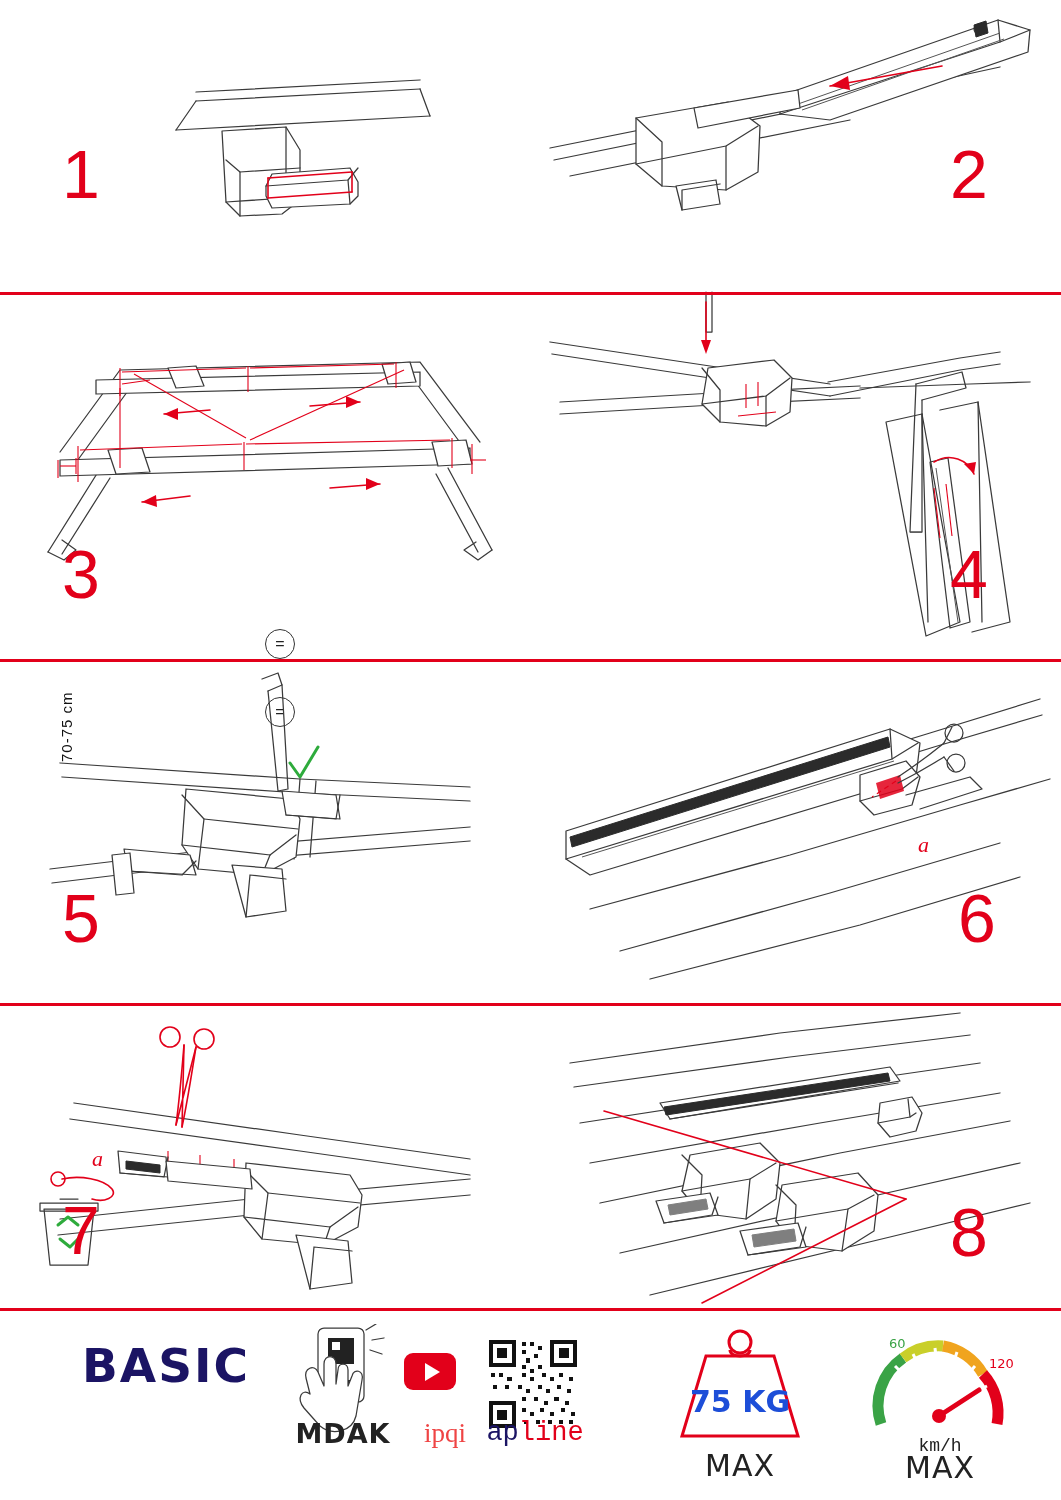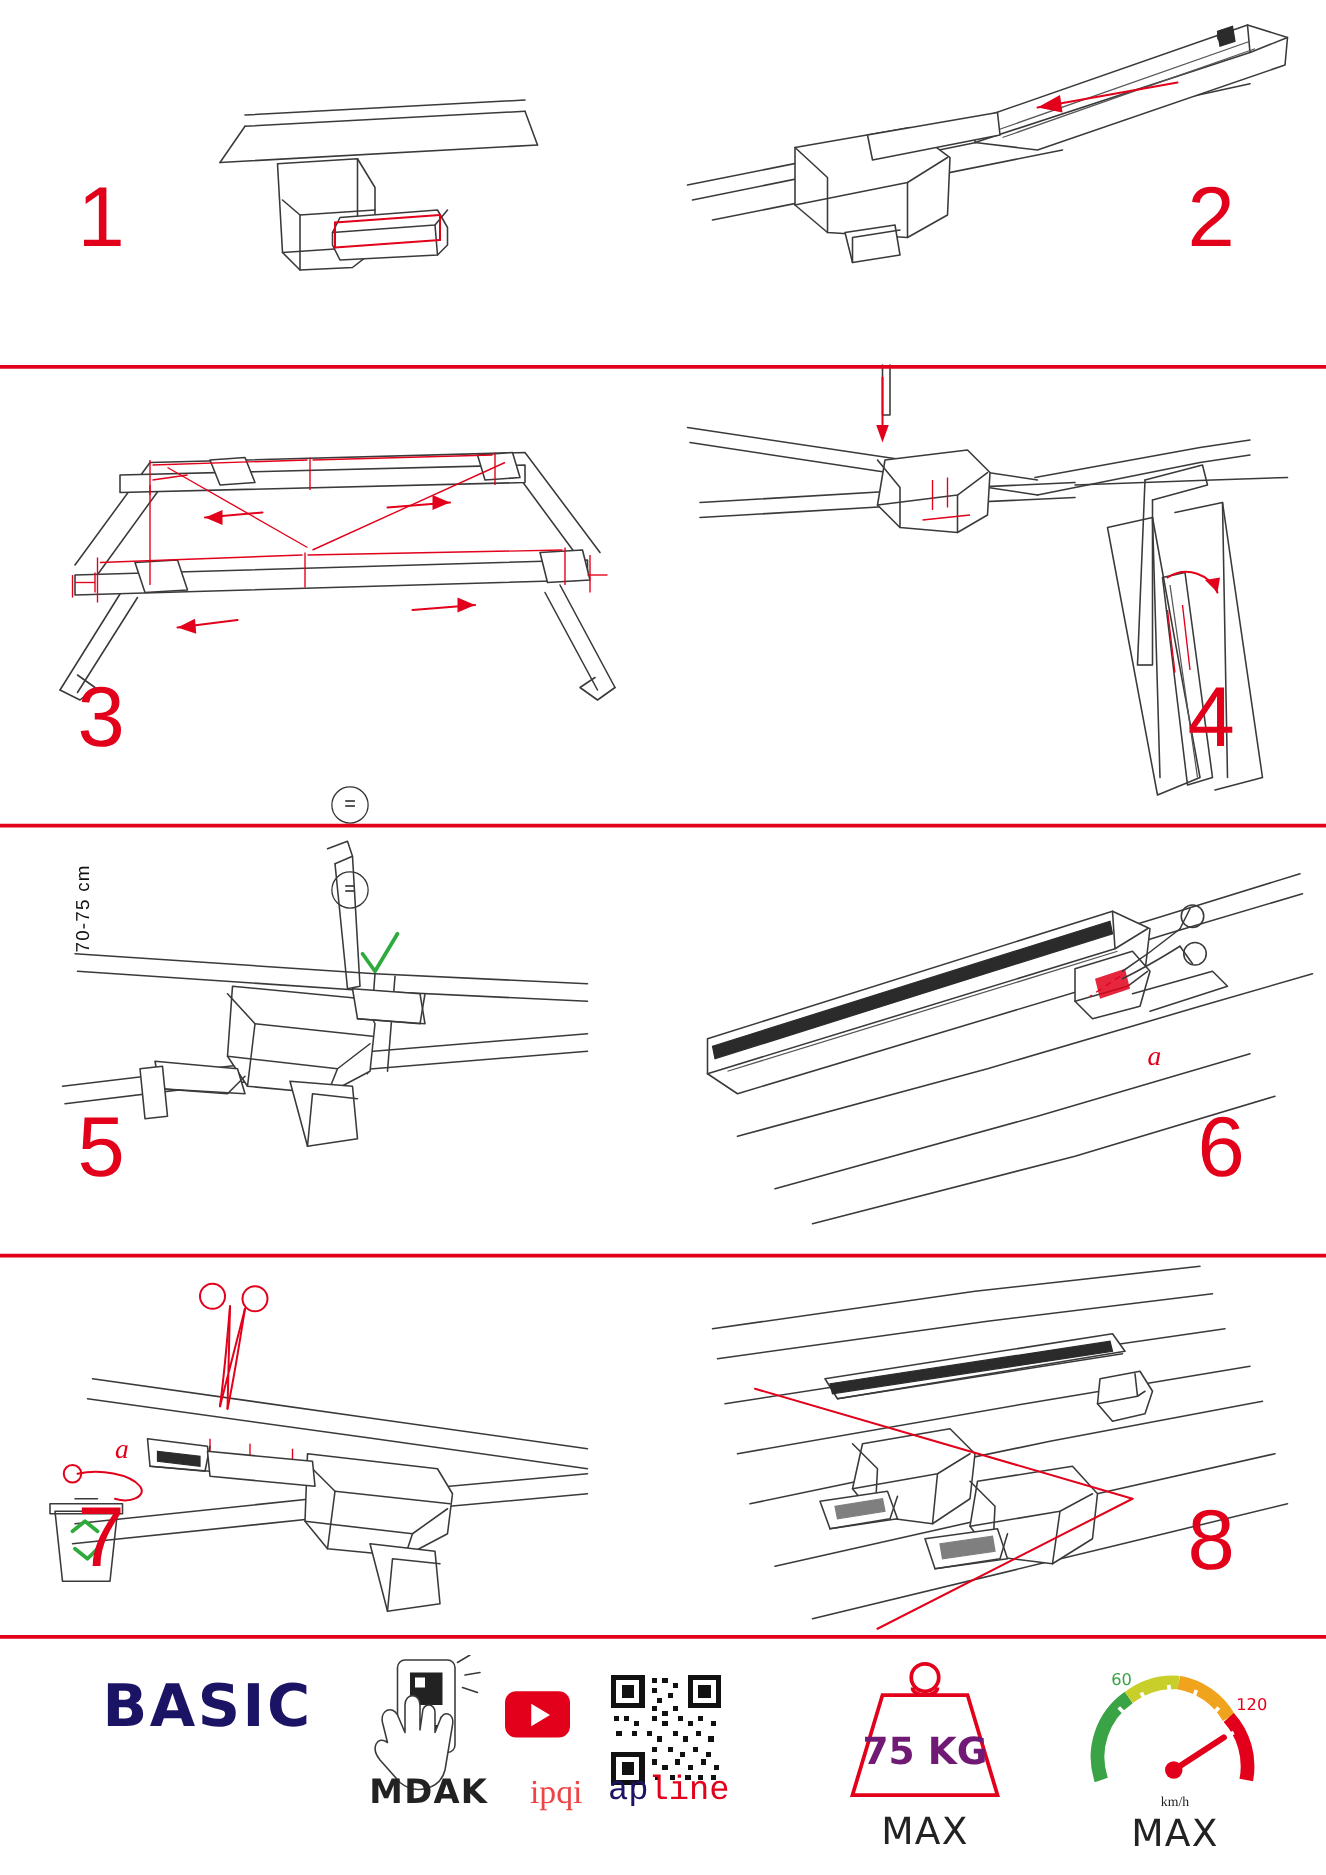--- a/index.html
+++ b/index.html
@@ -119,31 +119,31 @@
   .qr-wrap { position:absolute; left:487px; top:30px; }
   .apline-label {
     position:absolute; left:480px; top:110px; width:110px; text-align:center;
     font-size:27px; color:#1b1464; font-family:Liberation Mono, monospace;
   }
   .apline-label .line { color:#e2001a; }
 
   .weight-wrap { position:absolute; left:660px; top:12px; width:160px; height:170px; }
   .weight-txt {
     position:absolute; left:660px; top:76px; width:160px; text-align:center;
-    font-size:30px; color:#701a75; font-weight:700;
+    font-size:30px; color:#1d4ed8; font-weight:700;
     font-family:"DejaVu Sans", sans-serif;
   }
   .max1 {
     position:absolute; left:660px; top:140px; width:160px; text-align:center;
     font-size:30px; color:#222; font-family:"DejaVu Sans", sans-serif; letter-spacing:1px;
   }
   .speed-wrap { position:absolute; left:855px; top:12px; width:170px; height:170px; }
   .kmh {
     position:absolute; left:855px; top:128px; width:170px; text-align:center;
-    font-size:11px; color:#222; font-family:Liberation Serif, serif;
+    font-size:18px; color:#222; font-family:Liberation Mono, monospace;
   }
   .max2 {
     position:absolute; left:855px; top:142px; width:170px; text-align:center;
     font-size:30px; color:#222; font-family:"DejaVu Sans", sans-serif; letter-spacing:1px;
   }
 </style>
 </head>
 <body>
 
 <div class="sheet">

